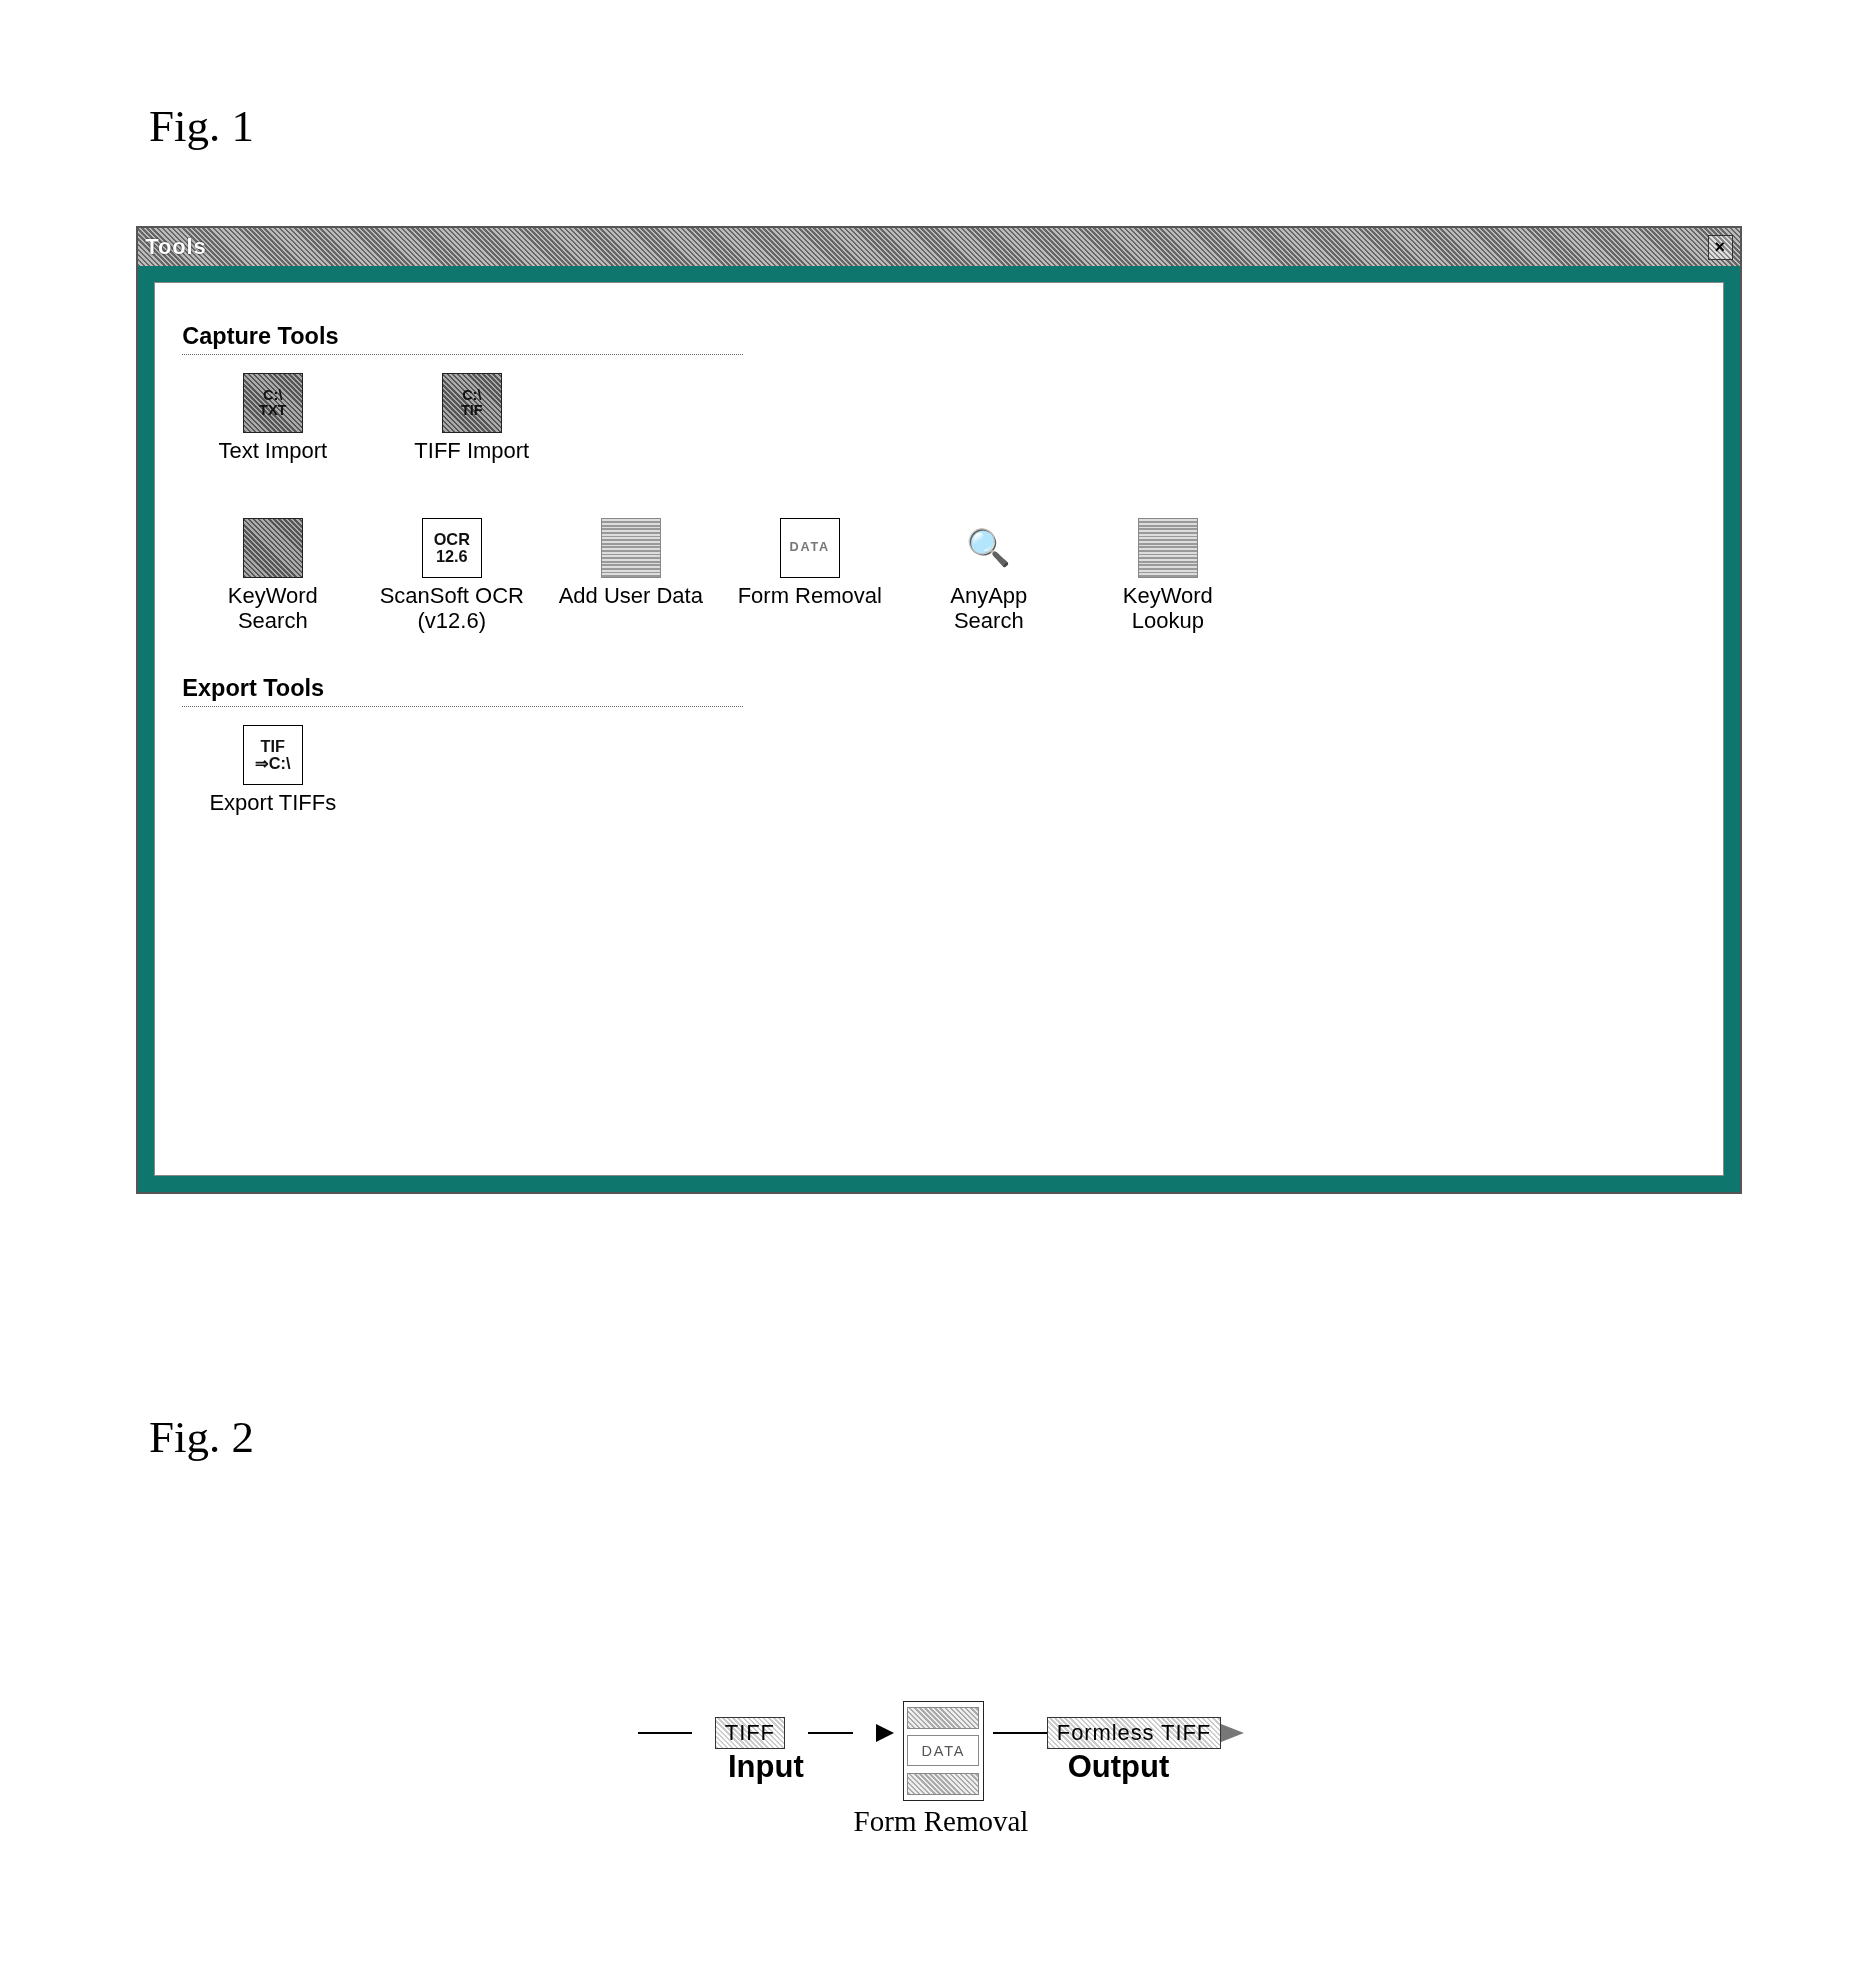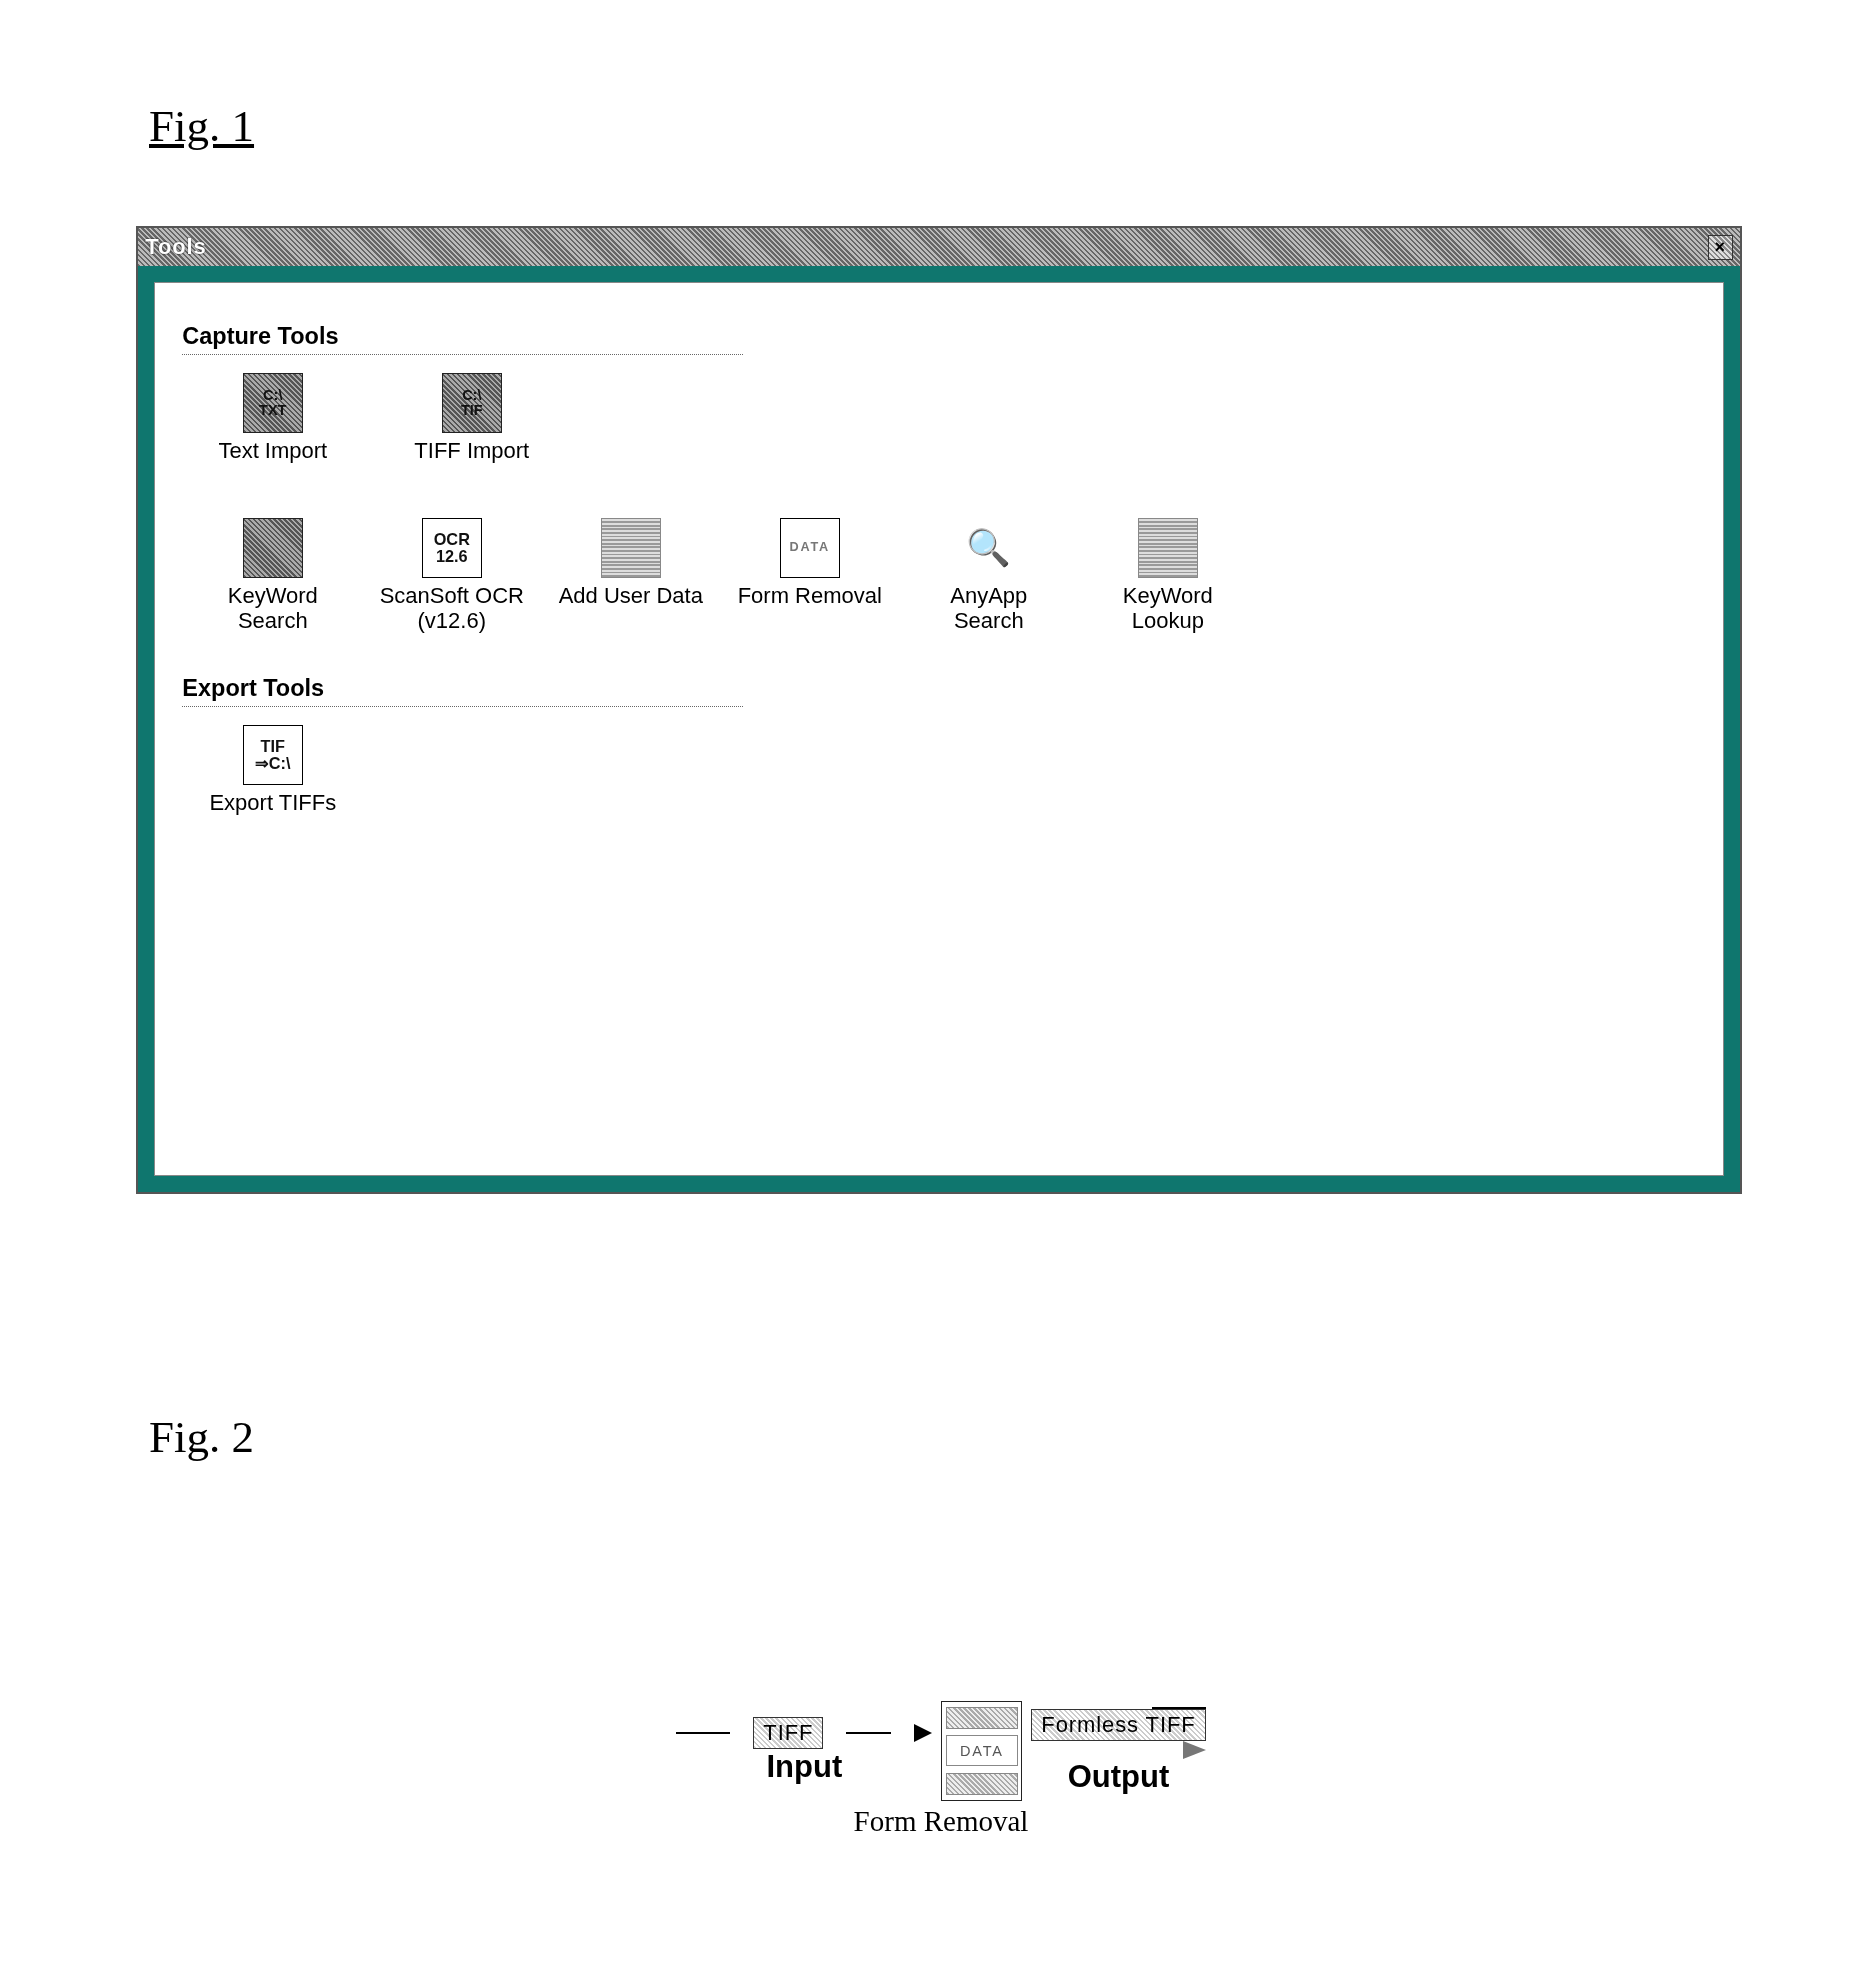--- a/index.html
+++ b/index.html
@@ -136,21 +136,21 @@
   .center-icon .mid{
     position:absolute;left:3.6px;right:3.6px;top:33px;height:31px;
     background:#fff;border:0.9px solid #888;
     font-size:14.5px;display:flex;align-items:center;justify-content:center;
     letter-spacing:1.8px;color:#555;
   }
 </style>
 </head>
 <body>
 
-<div class="fig-label" style="left:149px; top:100px;text-decoration:underline;">Fig. 1</div>
+<div class="fig-label" style="left:149px; top:100px;">Fig. 1</div>
 <div class="fig-label" style="left:149px; top:1411px;">Fig. 2</div>
 
 <div class="window">
   <div class="titlebar">
     <span class="title">Tools</span>
     <span class="close-btn">×</span>
   </div>
 
   <div class="window-body">
 
@@ -235,21 +235,21 @@
       <div class="node-lbl">Input</div>
     </div>
 
     <div style="text-align:center;margin:0 9px;">
       <div class="center-icon">
         <div class="mid">DATA</div>
       </div>
     </div>
 
     <div style="text-align:center;">
-      <div style="display:flex;align-items:flex-end;flex-direction:column;">
+      <div style="display:flex;align-items:center;">
         <div class="wire" style="width:54px;"></div>
         <div class="chip">Formless TIFF</div>
         <div class="arrowhead hatched"></div>
       </div>
       <div class="node-lbl">Output</div>
     </div>
   </div>
   <div class="node-sub" style="margin-top:3.6px;">Form Removal</div>
 </div>
 

